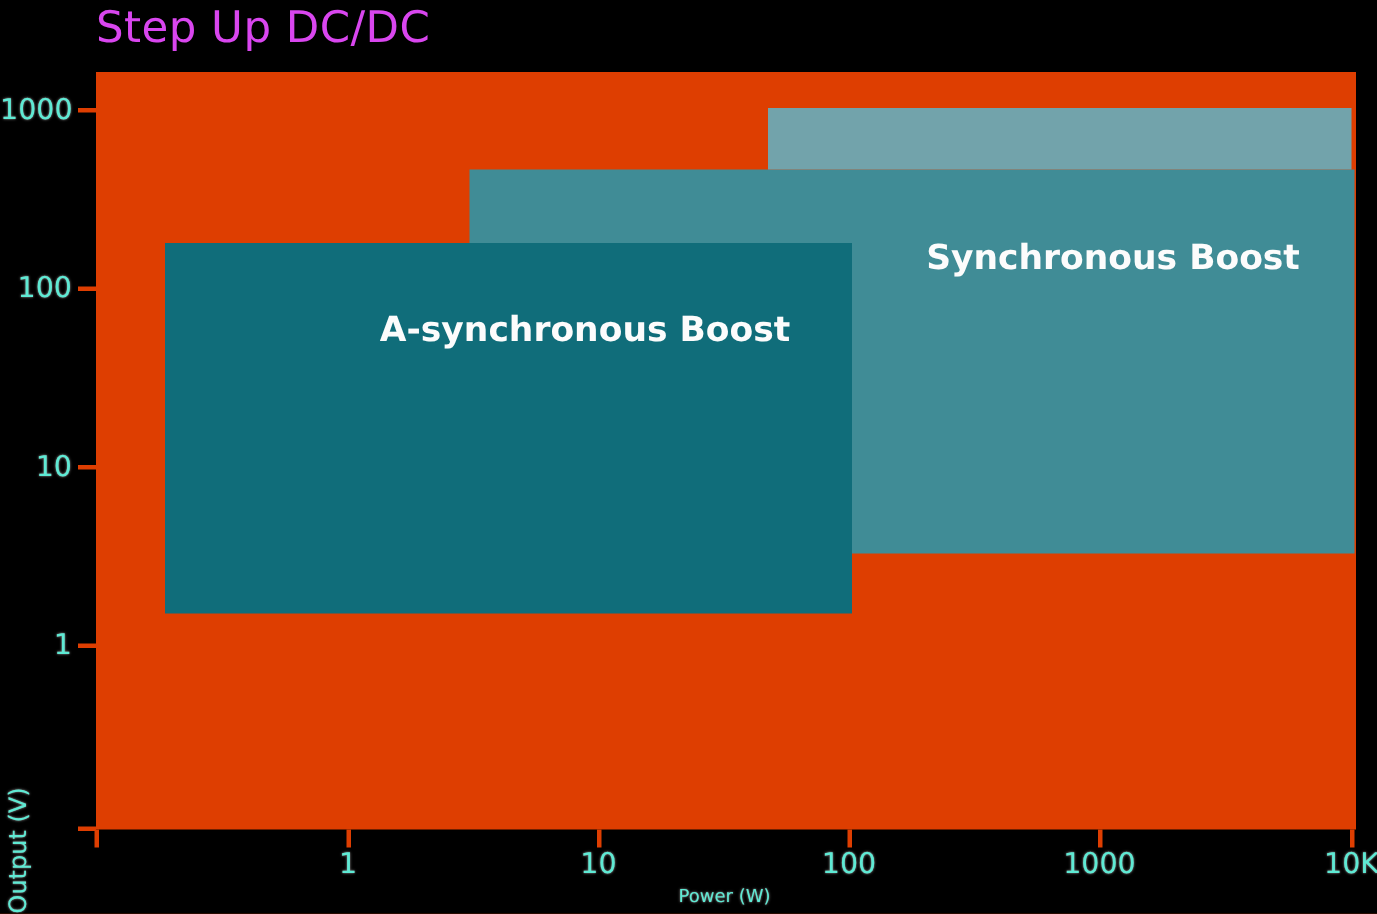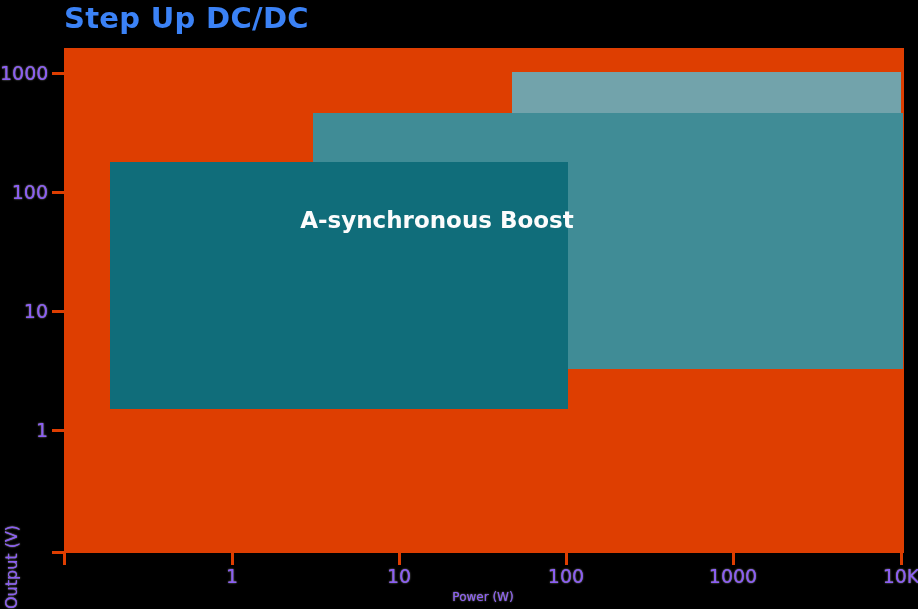--- a/index.html
+++ b/index.html
@@ -3,44 +3,44 @@
 <meta charset="utf-8">
 <style>
   html,body { margin:0; padding:0; background:#000; }
   .root {
     position:relative; width:918px; height:609px; overflow:hidden;
     background:#000;
     font-family:"DejaVu Sans","Liberation Sans",sans-serif;
   }
   .title {
     position:absolute; left:64px; top:1px;
-    font-size:29px; font-weight:700; color:#3b82f6; letter-spacing:0.3px;
+    font-size:29px; font-weight:400; color:#d946ef; letter-spacing:0.3px;
     white-space:nowrap;
   }
   .plot {
     position:absolute; left:64px; top:48px; width:840px; height:505px;
     background:#DE3E01;
   }
   .region { position:absolute; }
   .region-sync  { left:313px; top:113px; width:590px; height:256px; background:#408C96; }
   .region-llc   { left:512px; top:72px;  width:389px; height:41px;  background:#72A3AB; }
   .region-async { left:110px; top:162px; width:458px; height:247px; background:#106D7A; }
   .rlabel {
     position:absolute; transform:translate(-50%,-50%);
     color:#FCFCFC; font-size:23px; font-weight:600; white-space:nowrap;
   }
-  .rlabel-async { left:390px; top:220px;margin-left:47px; }
+  .rlabel-async { left:390px; top:220px; }
   .rlabel-sync  { left:742px; top:172px; }
   .rlabel-llc   { left:732px; top:93px;  }
 
   .xtick { position:absolute; top:553px; width:3px; height:12px; background:#DE3E01; }
   .ytick { position:absolute; left:52px; width:12px; height:3px; background:#DE3E01; }
 
   .ticktext {
-    color:#8b5cf6;
+    color:#5eead4;
     text-shadow:0 0 2px rgba(255,255,255,0.45), 0 0 1px rgba(255,255,255,0.35);
   }
   .xlab {
     position:absolute; top:566px; width:70px; text-align:center;
     font-size:19px; line-height:20px;
   }
   .ylab {
     position:absolute; left:0; width:48px; text-align:right;
     font-size:19px; height:20px; line-height:20px;
   }
@@ -62,20 +62,21 @@
 
   <div class="title">Step Up DC/DC</div>
 
   <div class="plot"></div>
 
   <div class="region region-sync"></div>
   <div class="region region-llc"></div>
   <div class="region region-async"></div>
 
   <div class="rlabel rlabel-async">A-synchronous Boost</div>
+  <div class="rlabel rlabel-sync">Synchronous Boost</div>
 
   <div class="xtick" style="left:63px"></div>
   <div class="xtick" style="left:231px"></div>
   <div class="xtick" style="left:398px"></div>
   <div class="xtick" style="left:565px"></div>
   <div class="xtick" style="left:732px"></div>
   <div class="xtick" style="left:900px"></div>
 
   <div class="xlab ticktext" style="left:197px">1</div>
   <div class="xlab ticktext" style="left:364px">10</div>

